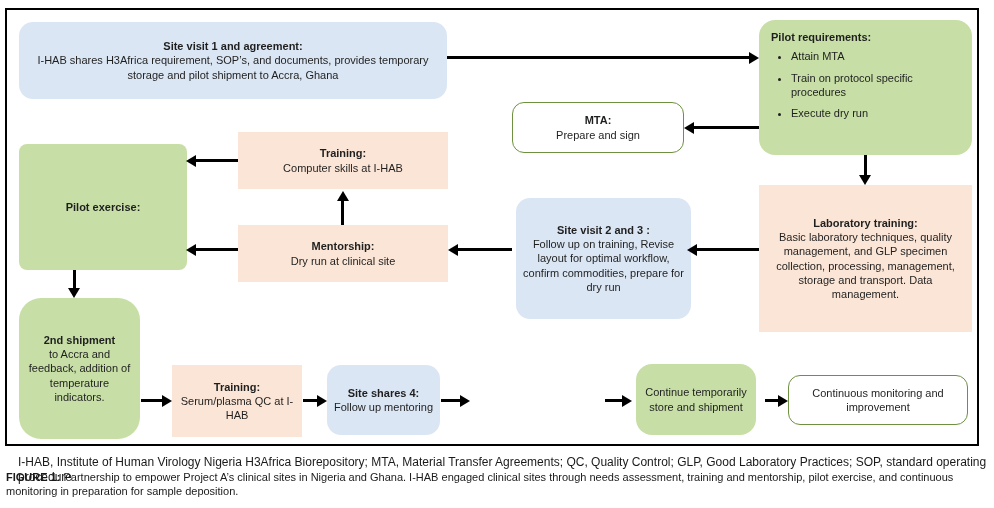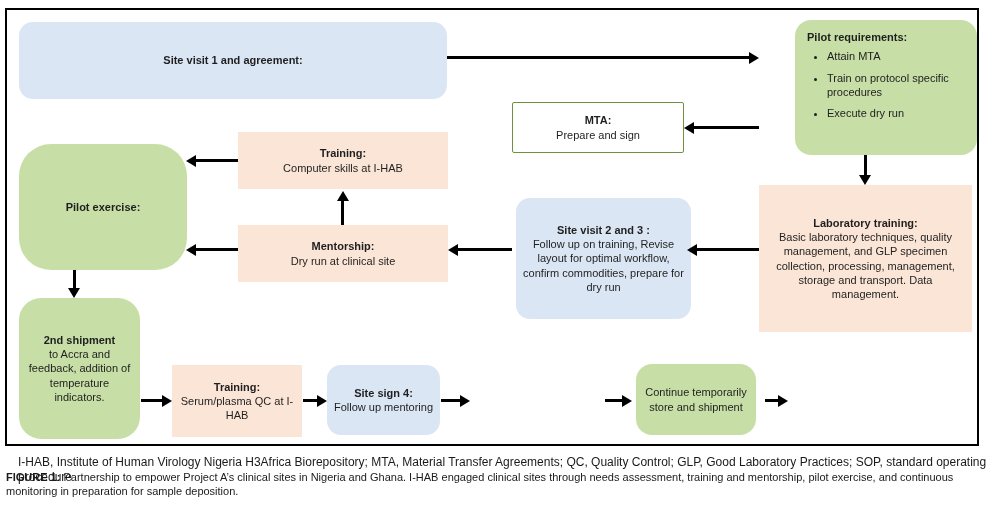--- a/index.html
+++ b/index.html
@@ -13,21 +13,21 @@
   }
   .box{
     position:absolute;box-sizing:border-box;
     display:flex;flex-direction:column;justify-content:center;align-items:center;
     text-align:center;font-size:11px;line-height:1.3;padding:4px 6px;
   }
   .box .t{font-weight:bold;}
   .blue{background:#dbe6f4;border-radius:14px;}
   .green{background:#c7dfa6;border-radius:16px;}
   .peach{background:#fbe5d6;border-radius:0;}
-  .outlined{background:#ffffff;border:1.5px solid #6e9041;border-radius:2px;}
+  .outlined{background:#ffffff;border:1.5px solid #6e9041;border-radius:12px;}
   .top-left-align{justify-content:flex-start;align-items:flex-start;text-align:left;padding:10px 6px 6px 12px;}
   ul.bullets{margin:5px 0 0 0;padding-left:20px;text-align:left;}
   ul.bullets li{margin-bottom:7px;}
   ul.bullets li:last-child{margin-bottom:0;}
   
   .aline{position:absolute;background:#000;}
   .ahead{position:absolute;width:0;height:0;}
   .ahead.right{border-top:6px solid transparent;border-bottom:6px solid transparent;border-left:10px solid #000;}
   .ahead.left{border-top:6px solid transparent;border-bottom:6px solid transparent;border-right:10px solid #000;}
   .ahead.down{border-left:6px solid transparent;border-right:6px solid transparent;border-top:10px solid #000;}
@@ -37,42 +37,43 @@
   .caption{position:absolute;left:6px;top:471px;width:978px;font-size:11px;line-height:1.25;color:#1a1a1a;}
   .caption .lbl{font-weight:bold;}
 </style>
 </head>
 <body>
 
 <div class="frame">
 
   <div class="box blue" style="left:12px;top:12px;width:428px;height:77px">
     <div class="t">Site visit 1 and agreement:</div>
+    <div>I-HAB shares H3Africa requirement, SOP’s, and documents, provides temporary storage and pilot shipment to Accra, Ghana</div>
   </div>
 
-  <div class="box green top-left-align" style="left:788px;top:10px;width:182px;height:135px">
+  <div class="box green top-left-align" style="left:752px;top:10px;width:213px;height:135px">
     <div class="t">Pilot requirements:</div>
     <ul class="bullets">
       <li>Attain MTA</li>
       <li>Train on protocol specific procedures</li>
       <li>Execute dry run</li>
     </ul>
   </div>
 
   <div class="box outlined" style="left:505px;top:92px;width:172px;height:51px">
     <div class="t">MTA:</div>
     <div>Prepare and sign</div>
   </div>
 
   <div class="box peach" style="left:231px;top:122px;width:210px;height:57px">
     <div class="t">Training:</div>
     <div>Computer skills at I-HAB</div>
   </div>
 
-  <div class="box green" style="left:12px;top:134px;width:168px;height:126px;border-radius:32px">
+  <div class="box green" style="left:12px;top:134px;width:168px;height:126px;border-radius:8px">
     <div class="t">Pilot exercise:</div>
   </div>
 
   <div class="box peach" style="left:231px;top:215px;width:210px;height:57px">
     <div class="t">Mentorship:</div>
     <div>Dry run at clinical site</div>
   </div>
 
   <div class="box blue" style="left:509px;top:188px;width:175px;height:121px">
     <div class="t">Site visit 2 and 3 :</div>
@@ -88,29 +89,32 @@
     <div class="t">2nd shipment</div>
     <div>to Accra and feedback, addition of temperature indicators.</div>
   </div>
 
   <div class="box peach" style="left:165px;top:355px;width:130px;height:72px">
     <div class="t">Training:</div>
     <div>Serum/plasma QC at I-HAB</div>
   </div>
 
   <div class="box blue" style="left:320px;top:355px;width:113px;height:70px">
-    <div class="t">Site sign 4:</div>
+    <div class="t">Site shares 4:</div>
     <div>Follow up mentoring</div>
   </div>
 
 
   <div class="box green" style="left:629px;top:354px;width:120px;height:71px">
     <div>Continue temporarily store and shipment</div>
   </div>
 
+  <div class="box outlined" style="left:781px;top:365px;width:180px;height:50px">
+    <div>Continuous monitoring and improvement</div>
+  </div>
 
   <div class="aline" style="left:440px;top:46px;width:303px;height:3px"></div>
   <div class="ahead right" style="left:742px;top:42px"></div>
 
   <div class="aline" style="left:687px;top:116px;width:65px;height:3px"></div>
   <div class="ahead left" style="left:677px;top:112px"></div>
 
   <div class="aline" style="left:857px;top:145px;width:3px;height:22px"></div>
   <div class="ahead down" style="left:852px;top:165px"></div>
 

